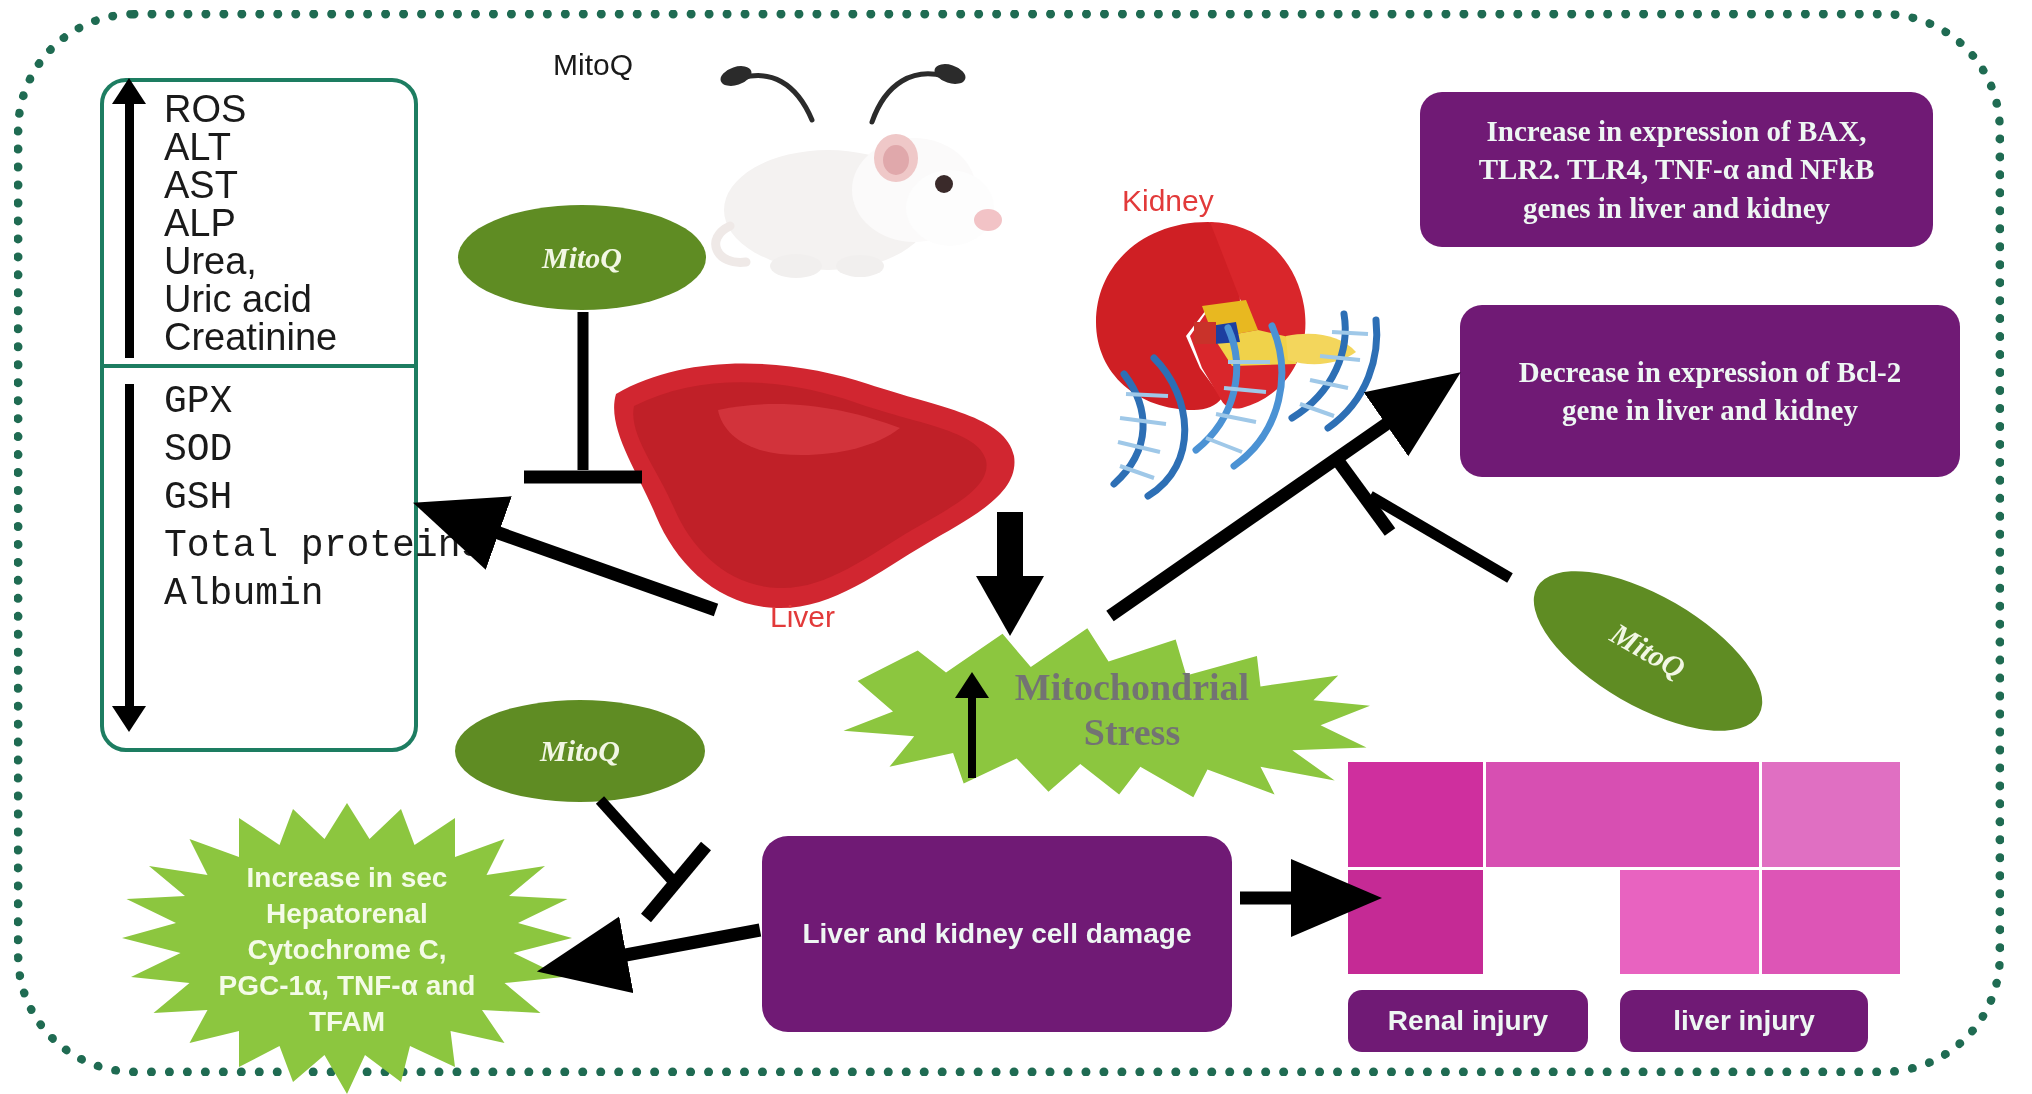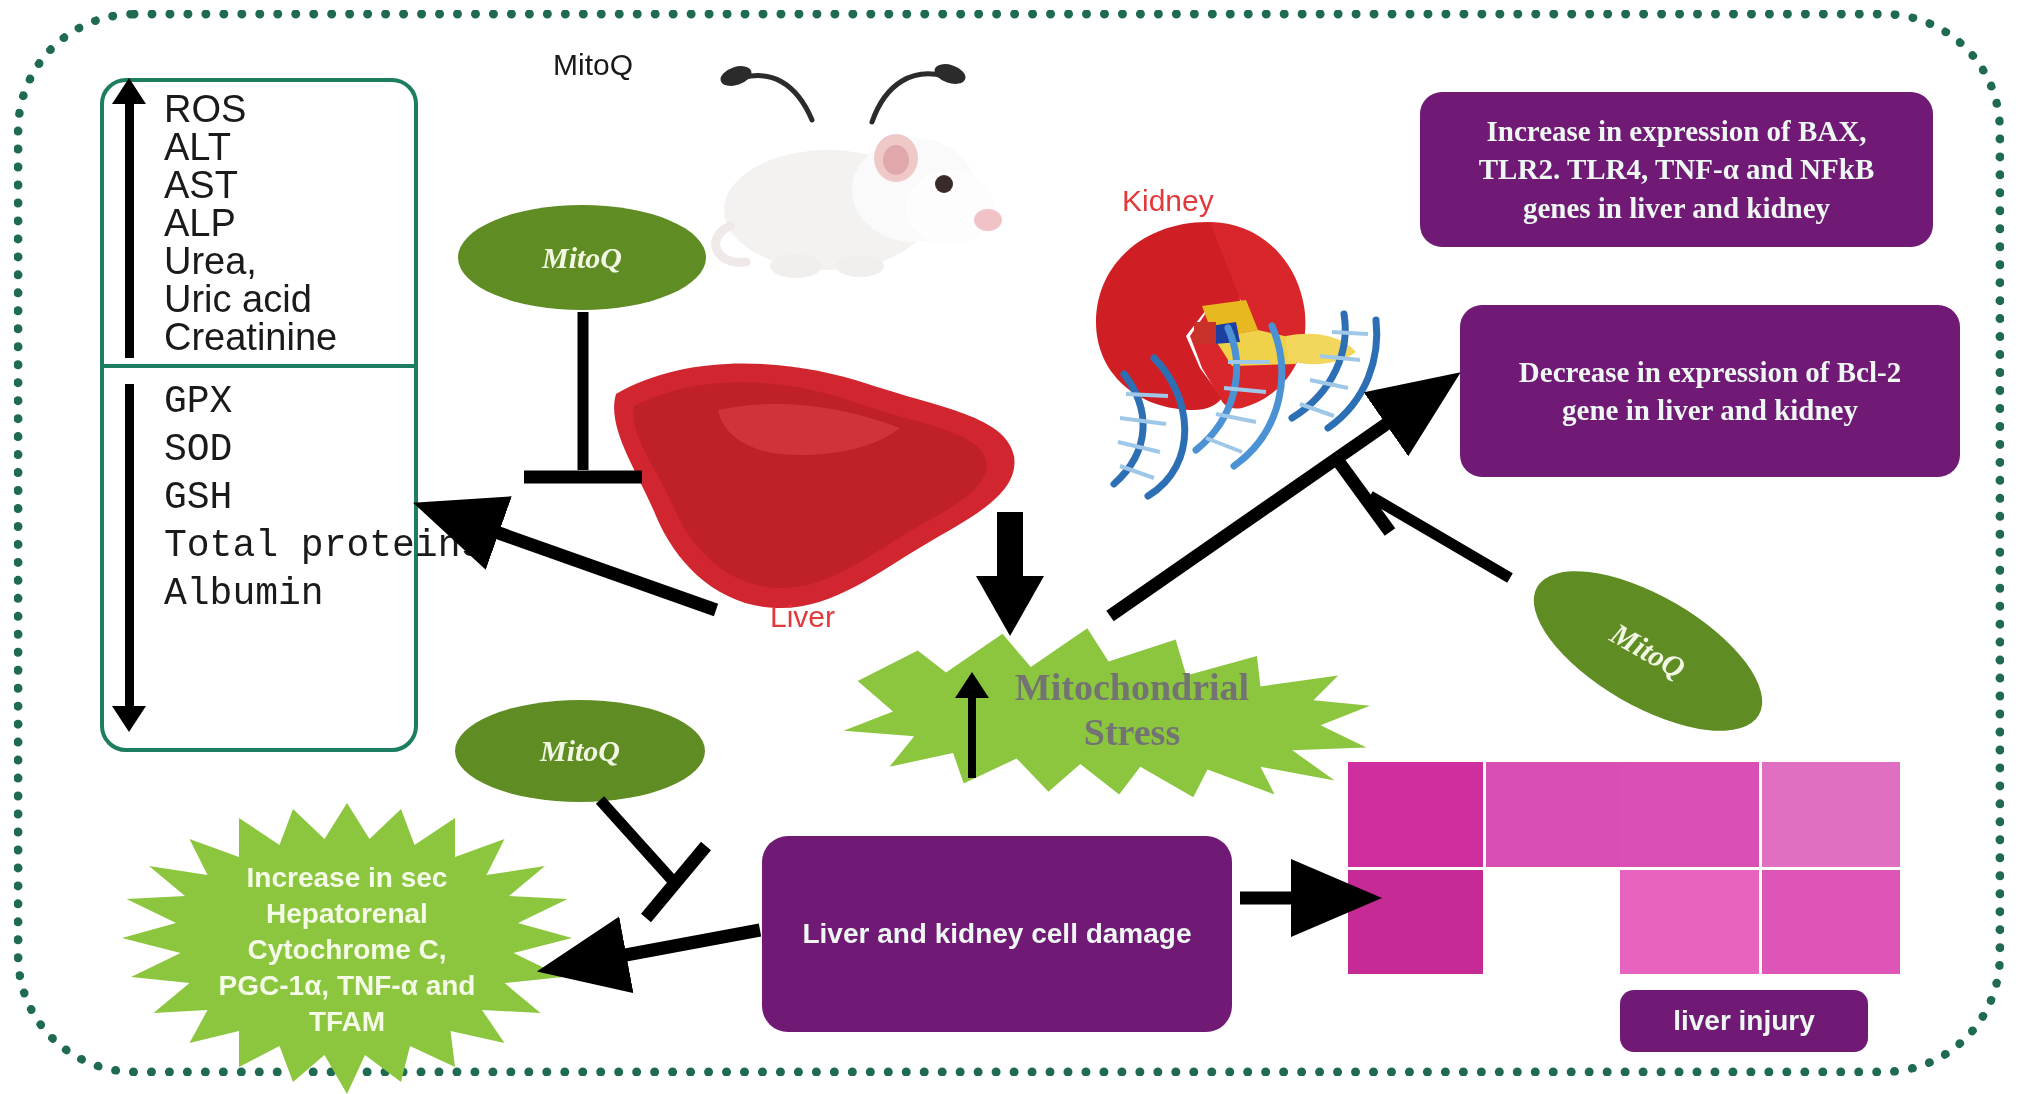--- a/index.html
+++ b/index.html
@@ -337,20 +337,21 @@
 
   <div class="teal-box teal-serif" id="box-bcl2">
     <div>
       <div>Decrease in expression of Bcl-2</div>
       <div>gene in liver  and kidney</div>
     </div>
   </div>
 
   <div class="teal-box teal-sans" id="box-cell-damage">Liver and kidney cell damage</div>
 
+  <div class="teal-box teal-sans" id="box-renal">Renal injury</div>
 
   <div class="teal-box teal-sans" id="box-liver-injury">liver injury</div>
 
   <div class="red-label" style="left:1090px; top:184px;margin-left:32px;">Kidney</div>
   <div class="red-label" style="left:770px; top:600px;">Liver</div>
 
   <div class="burst" id="burst-hepatorenal">
     <svg viewBox="0 0 200 200" preserveAspectRatio="none">
       <polygon fill="#8cc63f" points="100,2 110,26 124,6 130,30 148,12 148,38 170,26 162,50 188,44 172,64 198,66 176,82 200,92 174,102 196,118 170,122 186,142 160,140 170,162 146,154 148,178 128,164 124,188 108,170 100,196 90,170 76,188 70,164 52,178 52,154 30,162 38,140 14,142 30,122 4,118 26,102 0,92 24,82 2,66 28,64 12,44 38,50 30,26 52,38 52,12 70,30 76,6 90,26"></polygon>
     </svg>

